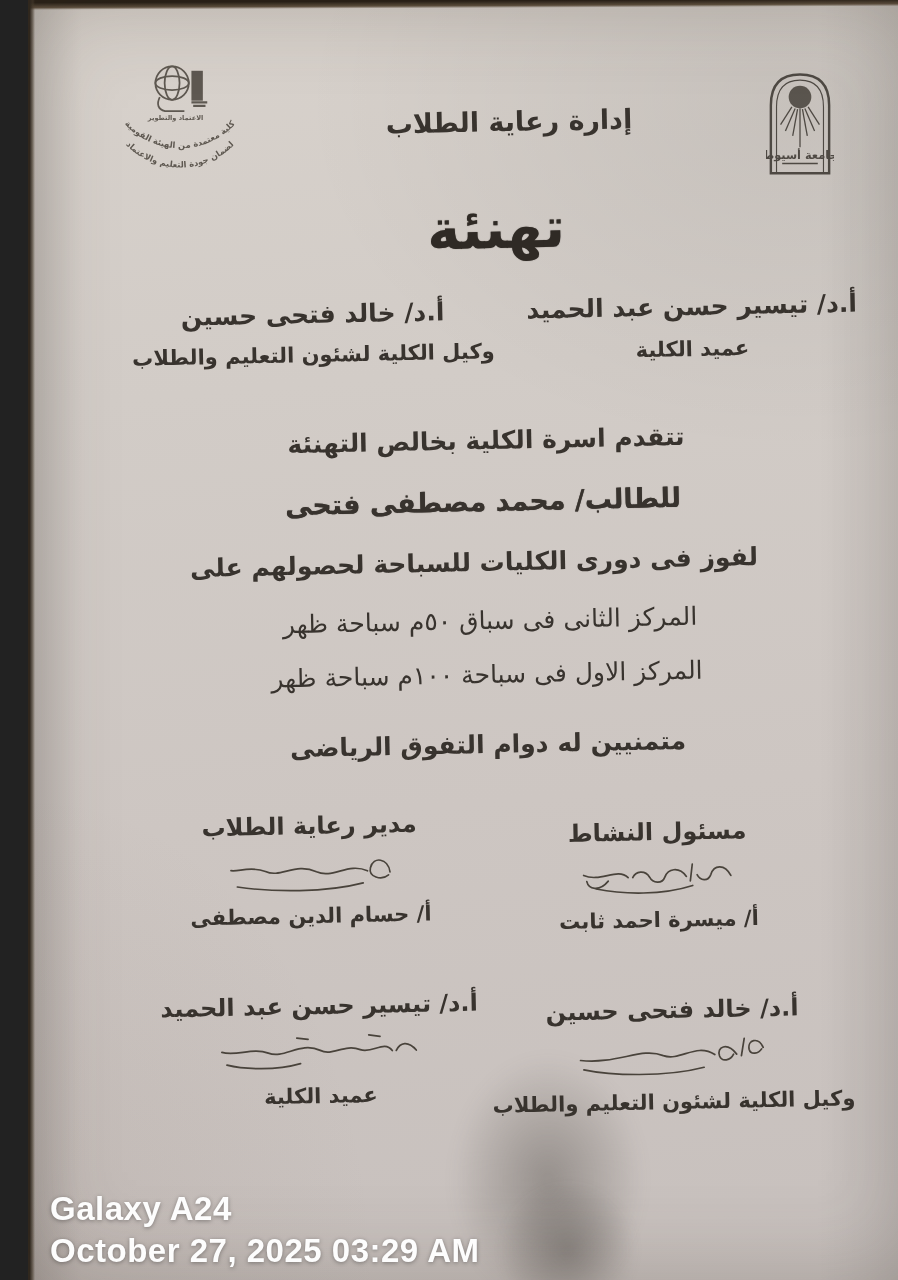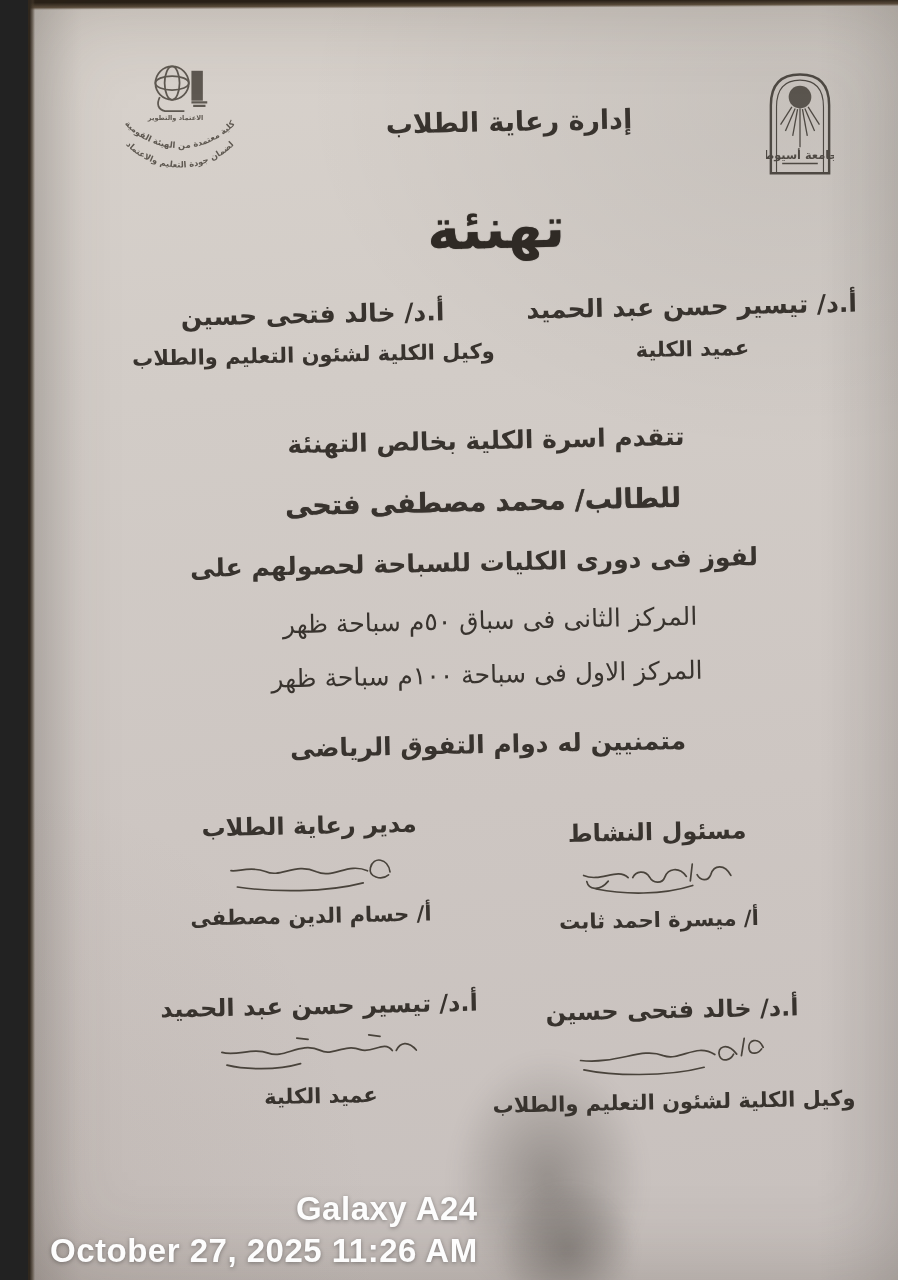--- a/index.html
+++ b/index.html
@@ -40,21 +40,21 @@
   .sig-title{font-size:24px;font-weight:bold;}
   .sig-name{font-size:21px;font-weight:600;}
   .sig-ink{stroke:#49433b;stroke-width:2.2;fill:none;stroke-linecap:round;stroke-linejoin:round;}
 
   .stamp{position:absolute;left:86px;top:62px;width:132px;height:116px;opacity:.85;}
   .stamp *{color:#4a443c;}
   .emblem{position:absolute;left:738px;top:68px;width:68px;height:110px;opacity:.88;}
 
   .watermark{position:absolute;left:22px;top:1188px;color:#fdfdfd;
          font-family:"Liberation Sans",sans-serif;font-weight:bold;font-size:33px;
-         letter-spacing:.5px;text-shadow:0 1px 4px rgba(0,0,0,.35);line-height:1.28;text-align:right;}
+         letter-spacing:.5px;text-shadow:0 1px 4px rgba(0,0,0,.35);line-height:1.28;}
 </style>
 </head>
 <body>
 
 <div class="photo">
   <div class="paper-grain"></div>
   <div class="smudge"></div>
   <div class="smudge2"></div>
   <div class="edge-top"></div>
   <div class="edge-left"></div>
@@ -164,15 +164,15 @@
       <path class="sig-ink" d="M120,14 L106,12"></path>
       <path class="sig-ink" d="M110,44 C80,52 40,50 18,44"></path>
     </svg>
     <div class="ar role">عميد الكلية</div>
   </div>
 
   <div class="vignette"></div>
 
   <div class="watermark">
     <div>Galaxy A24</div>
-    <div>October 27, 2025 11:26 AM</div>
+    <div>October 27, 2025 03:29 AM</div>
   </div>
 </div>
 
 </body></html>

